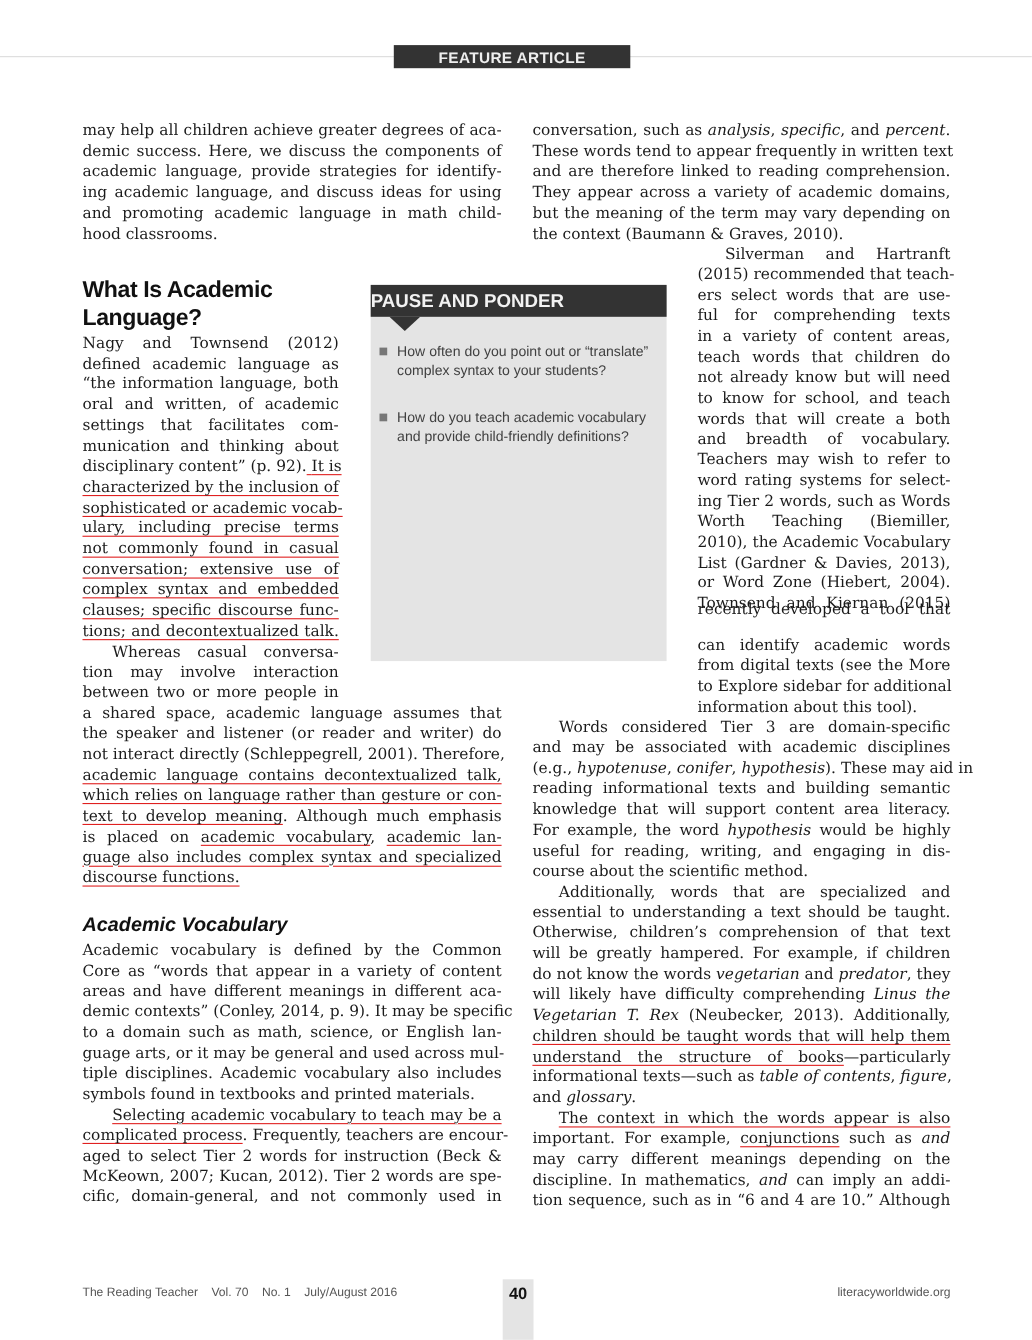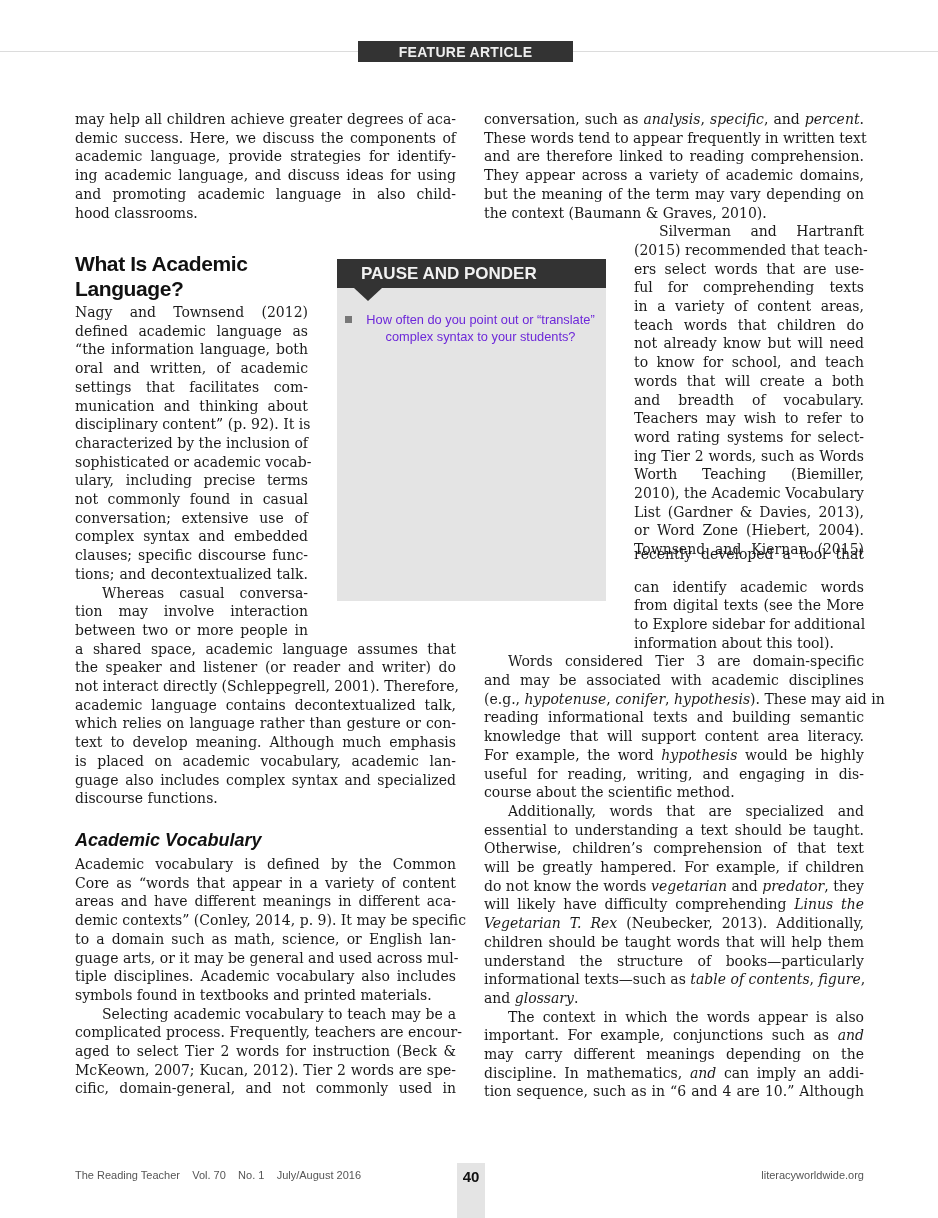--- a/index.html
+++ b/index.html
@@ -2,44 +2,44 @@
 <html><head>
 <meta charset="utf-8">
 <style>
   html,body{margin:0;padding:0;background:#fff;}
   body{width:938px;height:1218px;position:relative;overflow:hidden;font-family:"DejaVu Serif",serif;color:#1a1a1a;}
   .rule{position:absolute;left:0;right:0;top:51px;height:1px;background:#dcdcdc;}
   .banner{position:absolute;left:358px;top:41px;width:215px;height:21px;background:#333;color:#eee;font-family:"Liberation Sans",sans-serif;font-weight:bold;font-size:14px;text-align:center;line-height:22px;letter-spacing:0.3px;}
   .ln{position:absolute;font-size:14px;line-height:18px;white-space:nowrap;text-align:justify;text-align-last:justify;height:18.7px;overflow:visible;}
   .ln.last{text-align-last:left;}
   .ln i{font-style:italic;}
-  .ul{text-decoration-color:#e02020;text-underline-offset:3px;text-decoration-thickness:1px;}
+  .ul{text-decoration:underline;text-decoration-color:#e02020;text-underline-offset:3px;text-decoration-thickness:1px;}
   .h2{position:absolute;left:75px;font-family:"Liberation Sans",sans-serif;font-weight:bold;font-size:21px;line-height:25px;letter-spacing:-0.4px;color:#111;}
   .h3{position:absolute;left:75px;top:830px;font-family:"Liberation Sans",sans-serif;font-weight:bold;font-style:italic;font-size:18px;color:#111;}
   .ponder{position:absolute;left:337px;top:259px;width:269px;height:342px;background:#e4e4e4;}
-  .ponder-head{position:absolute;left:0;top:0;width:269px;height:29px;background:#333;color:#f2f2f2;font-family:"Liberation Sans",sans-serif;font-weight:bold;font-size:17px;line-height:30px;padding-left:24px;box-sizing:border-box;}
+  .ponder-head{position:absolute;left:0;top:0;width:269px;height:29px;background:#333;color:#f2f2f2;font-family:"Liberation Sans",sans-serif;font-weight:bold;font-size:17px;line-height:30px;padding-left:0;box-sizing:border-box;}
   .ponder-tri{position:absolute;left:17px;top:29px;width:0;height:0;border-left:14px solid transparent;border-right:14px solid transparent;border-top:13px solid #333;}
-  .pitem{position:absolute;left:8px;width:255px;font-family:"Liberation Sans",sans-serif;font-size:12.8px;line-height:17px;color:#6d28d9;text-align:center;}
+  .pitem{position:absolute;left:8px;width:255px;font-family:"Liberation Sans",sans-serif;font-size:12.8px;line-height:17px;color:#404040;}
   .pitem .bullet{position:absolute;left:0;top:5px;width:7px;height:7px;background:#777;}
   .pitem .ptxt{display:block;margin-left:16px;}
   .footer{position:absolute;top:1169px;font-family:"Liberation Sans",sans-serif;font-size:11px;color:#555;}
   .pagenum{position:absolute;left:457px;top:1163px;width:28px;height:55px;background:#e4e4e4;font-family:"Liberation Sans",sans-serif;font-weight:bold;font-size:15px;text-align:center;line-height:27px;color:#111;}
 </style>
 </head>
 <body>
 
 <div class="rule"></div>
 <div class="banner">FEATURE ARTICLE</div>
 
 <div>
   <div class="ln" style="left:75px;top:110px;width:381px">may help all children achieve greater degrees of aca-</div>
   <div class="ln" style="left:75px;top:128.7px;width:381px">demic success. Here, we discuss the components of</div>
   <div class="ln" style="left:75px;top:147.4px;width:381px">academic language, provide strategies for identify-</div>
   <div class="ln" style="left:75px;top:166.1px;width:381px">ing academic language, and discuss ideas for using</div>
-  <div class="ln" style="left:75px;top:184.8px;width:381px">and promoting academic language in also child-</div>
+  <div class="ln" style="left:75px;top:184.8px;width:381px">and promoting academic language in math child-</div>
   <div class="ln last" style="left:75px;top:203.5px;width:381px">hood classrooms.</div>
 </div>
 
 <div class="h2" style="top:251px">What Is Academic</div>
 <div class="h2" style="top:276px">Language?</div>
 
 <div>
   <div class="ln" style="left:75px;top:303px;width:233px">Nagy and Townsend (2012)</div>
   <div class="ln" style="left:75px;top:321.7px;width:233px">defined academic language as</div>
   <div class="ln" style="left:75px;top:340.4px;width:233px">“the information language, both</div>
@@ -86,20 +86,24 @@
   <div class="ln" style="left:75px;top:1060.7px;width:381px">McKeown, 2007; Kucan, 2012). Tier 2 words are spe-</div>
   <div class="ln" style="left:75px;top:1079.4px;width:381px">cific, domain-general, and not commonly used in</div>
 </div>
 
 <div class="ponder">
   <div class="ponder-head">PAUSE AND PONDER</div>
   <div class="ponder-tri"></div>
   <div class="pitem" style="top:52px">
       <span class="bullet"></span>
       <span class="ptxt">How often do you point out or “translate” complex syntax to your students?</span>
+    </div>
+  <div class="pitem" style="top:112px">
+      <span class="bullet"></span>
+      <span class="ptxt">How do you teach academic vocabulary and provide child-friendly definitions?</span>
     </div>
 </div>
 
 <div>
   <div class="ln" style="left:484px;top:110px;width:380px"><span>conversation, such as </span><i>analysis</i>, <i>specific</i>, and <i>percent</i>.</div>
   <div class="ln" style="left:484px;top:128.7px;width:380px">These words tend to appear frequently in written text</div>
   <div class="ln" style="left:484px;top:147.4px;width:380px">and are therefore linked to reading comprehension.</div>
   <div class="ln" style="left:484px;top:166.1px;width:380px">They appear across a variety of academic domains,</div>
   <div class="ln" style="left:484px;top:184.8px;width:380px">but the meaning of the term may vary depending on</div>
   <div class="ln last" style="left:484px;top:203.5px;width:380px">the context (Baumann &amp; Graves, 2010).</div>

